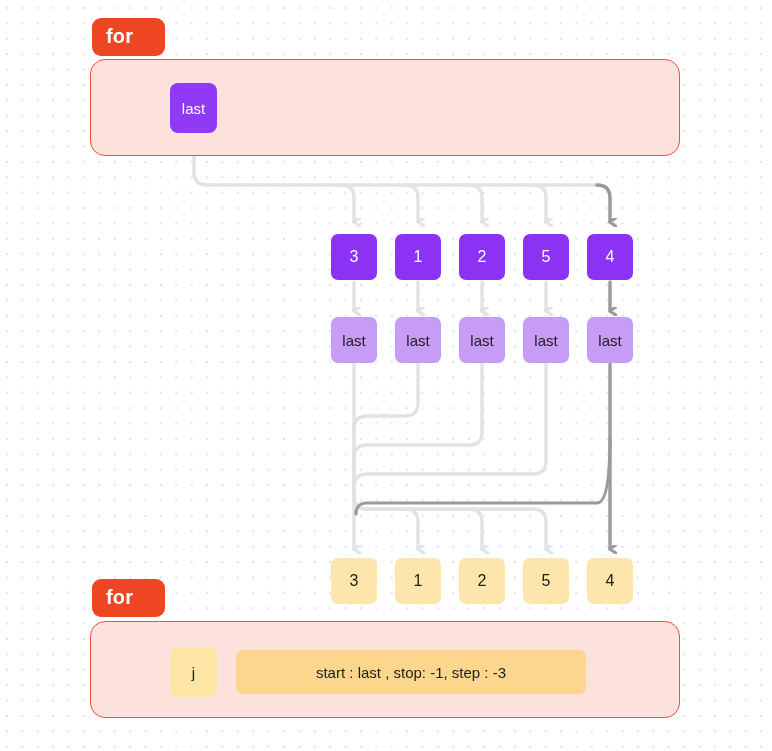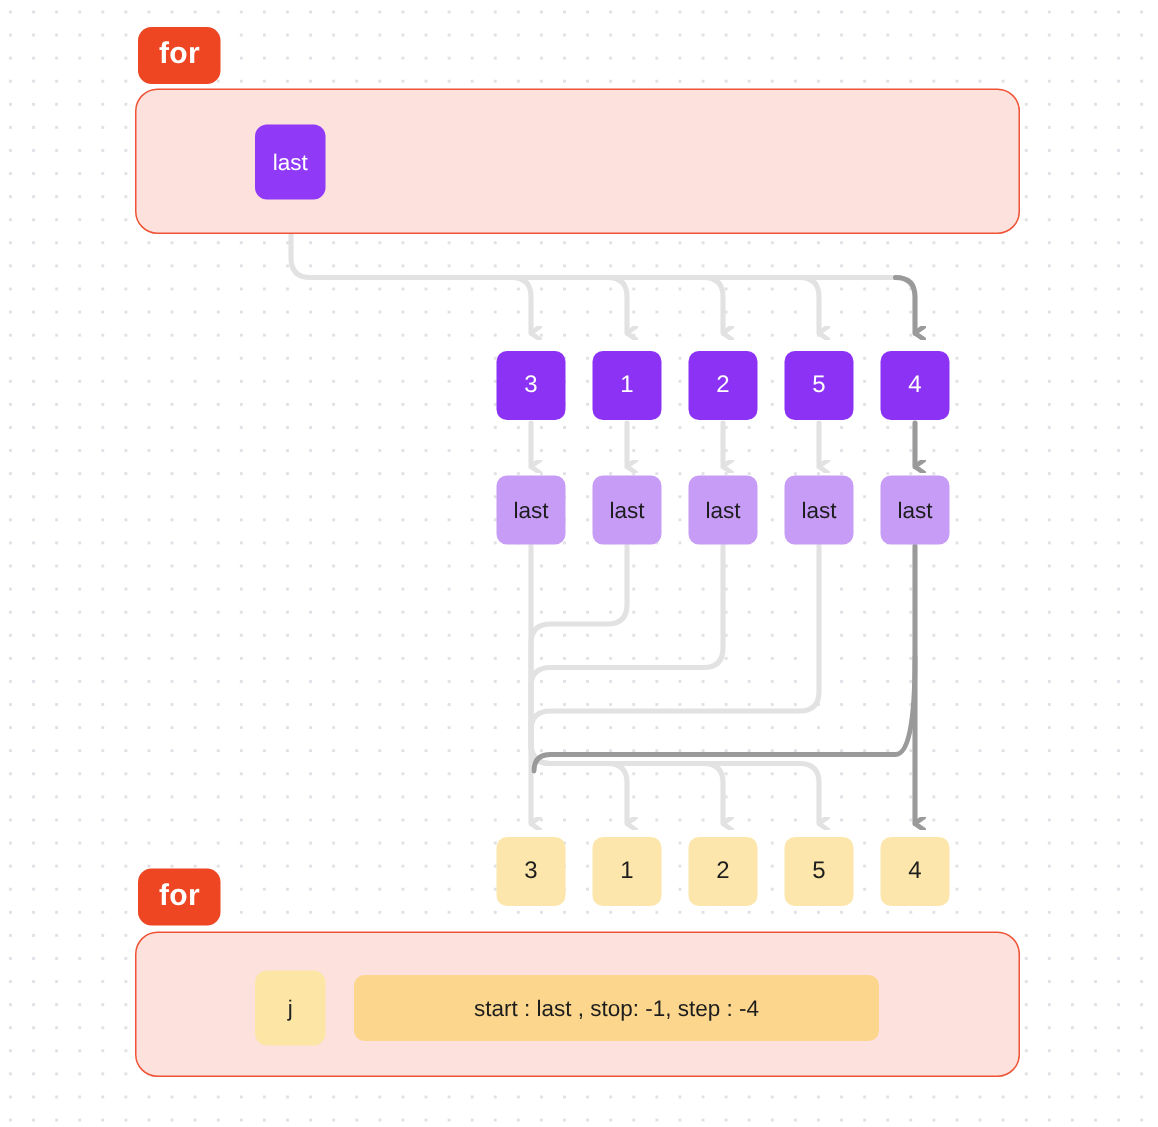--- a/index.html
+++ b/index.html
@@ -37,21 +37,21 @@
 
   
   .for-badge {
     position: absolute;
     background: #ee4623;
     color: #ffffff;
     border-radius: 9px;
     font-size: 20px;
     font-weight: bold;
     line-height: 1;
-    padding: 8px 14px 10px 14px;
+    padding: 8px 32px 10px 14px;
     letter-spacing: 0.2px;
   }
 
   
   .loop-box {
     position: absolute;
     background: #fce1dc;
     border: 1.6px solid #ef5235;
     border-radius: 15px;
     box-sizing: border-box;
@@ -199,15 +199,15 @@
   <div class="node value-yellow" style="left:459px; top:558px;">2</div>
   <div class="node value-yellow" style="left:523px; top:558px;">5</div>
   <div class="node value-yellow" style="left:587px; top:558px;">4</div>
 
   <div class="for-badge" style="left:92px; top:579px;">for</div>
 
   <div class="loop-box" style="left:90px; top:621px; width:590px; height:97px;"></div>
 
   <div class="var-chip yellowlight" style="left:170px; top:647px; width:47px; height:50px;">j</div>
 
-  <div class="param-chip" style="left:236px; top:650px; width:350px; height:44px;">start : last , stop: -1, step : -4</div>
+  <div class="param-chip" style="left:236px; top:650px; width:350px; height:44px;">start : last , stop: -1, step : -3</div>
 
 </div>
 
 </body></html>

